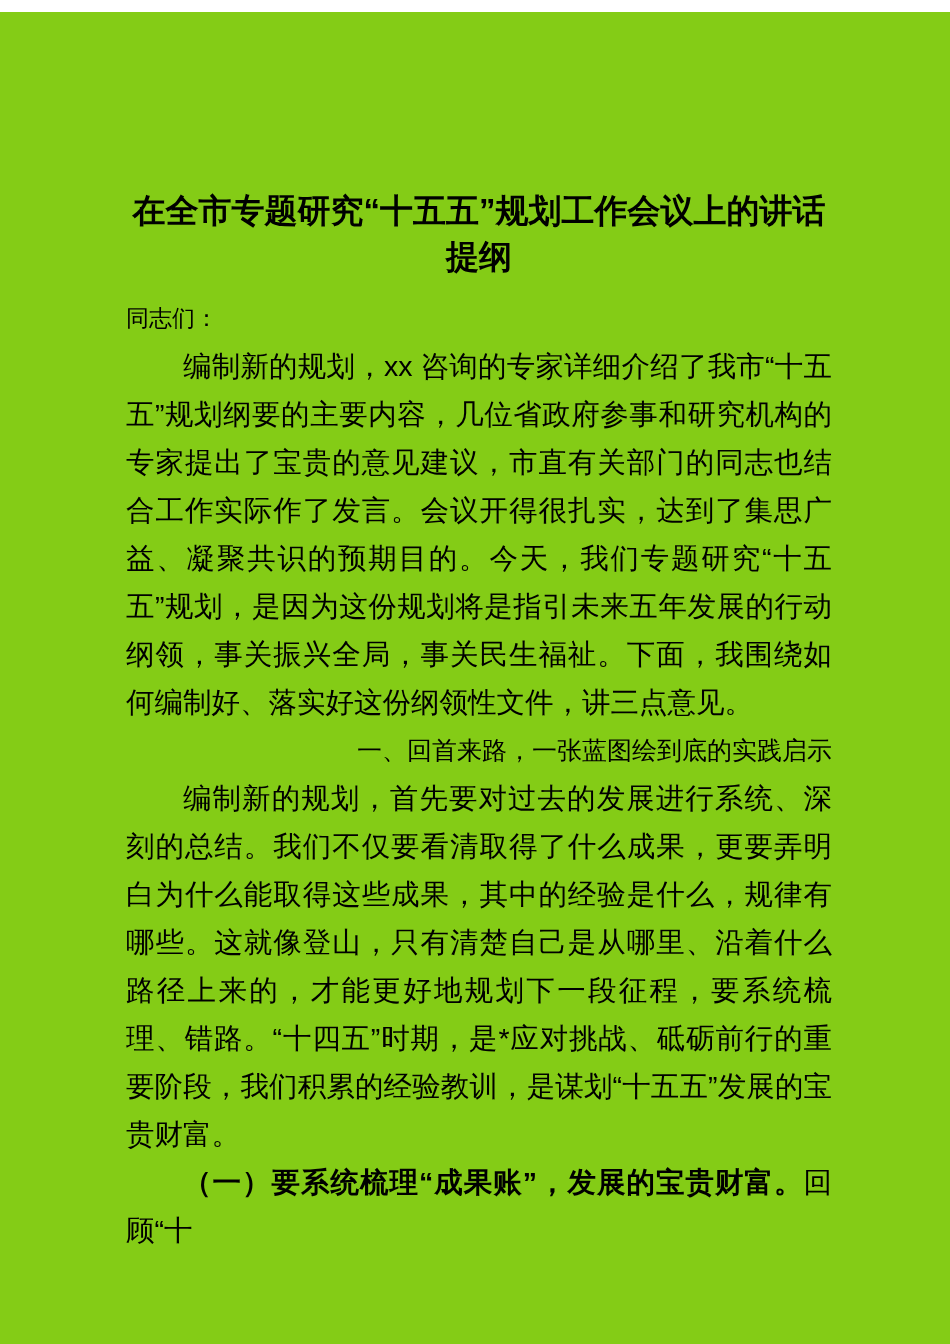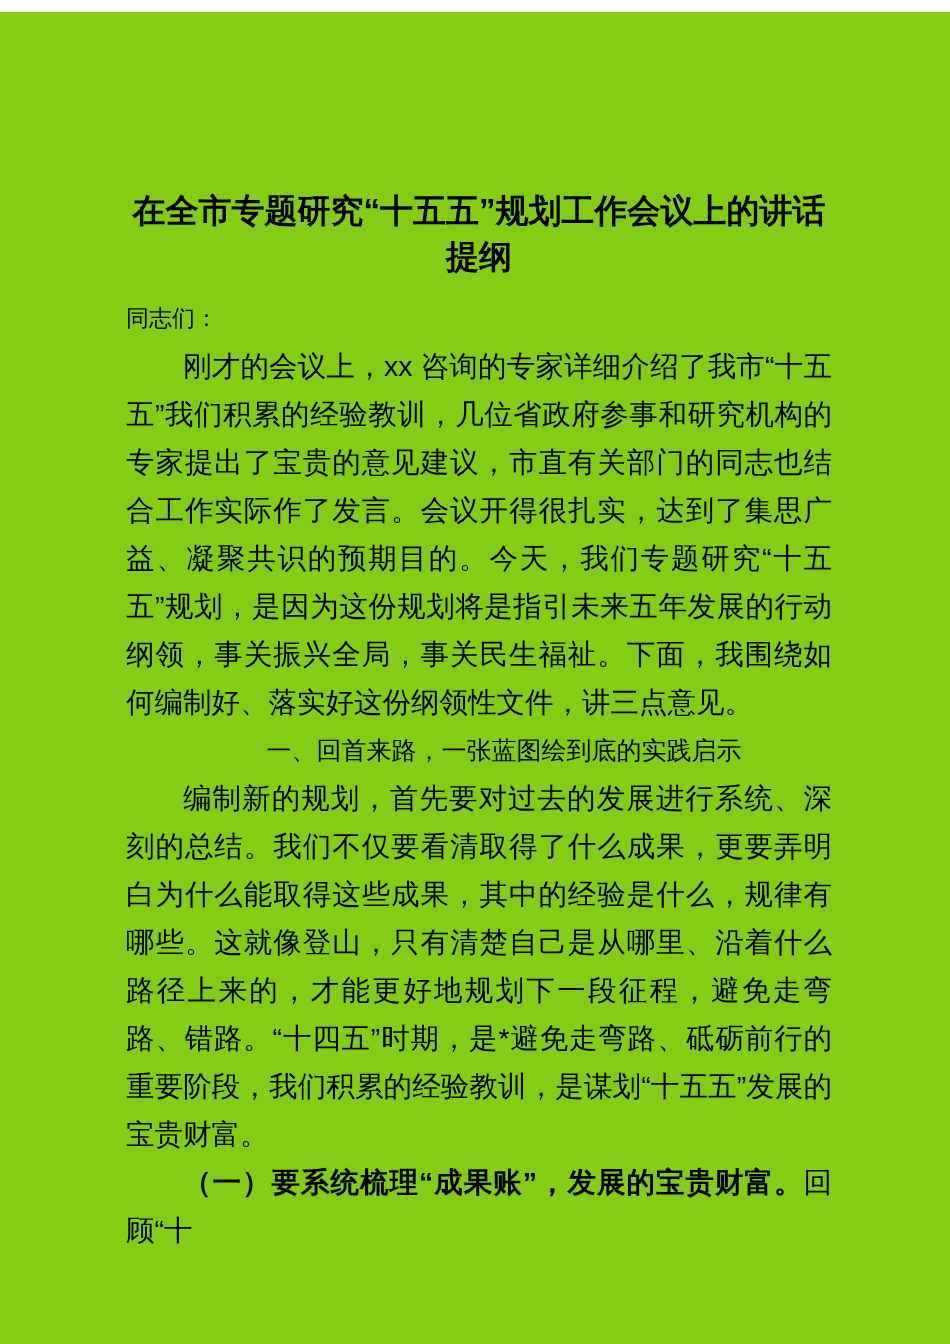--- a/index.html
+++ b/index.html
@@ -60,21 +60,21 @@
     text-indent: 57px;
     word-break: break-all;
     letter-spacing: 0px;
   }
 
   
   .section-heading {
     font-size: 25px;
     line-height: 48px;
     margin: 0;
-    text-align: center;
+    text-align: right;
     text-indent: 50px;
     font-weight: 400;
     word-break: break-all;
   }
 
   
   .subsection-para {
     font-size: 28.5px;
     line-height: 48px;
     margin: 0;
@@ -92,22 +92,22 @@
 </head>
 <body>
 
 <div class="page">
   <div class="page-body">
 
     <h1 class="doc-title">在全市专题研究“十五五”规划工作会议上的讲话提纲</h1>
 
     <p class="salutation">同志们：</p>
 
-    <p class="body-para">刚才的会议上，xx 咨询的专家详细介绍了我市“十五五”我们积累的经验教训，几位省政府参事和研究机构的专家提出了宝贵的意见建议，市直有关部门的同志也结合工作实际作了发言。会议开得很扎实，达到了集思广益、凝聚共识的预期目的。今天，我们专题研究“十五五”规划，是因为这份规划将是指引未来五年发展的行动纲领，事关振兴全局，事关民生福祉。下面，我围绕如何编制好、落实好这份纲领性文件，讲三点意见。</p>
+    <p class="body-para">编制新的规划，xx 咨询的专家详细介绍了我市“十五五”规划纲要的主要内容，几位省政府参事和研究机构的专家提出了宝贵的意见建议，市直有关部门的同志也结合工作实际作了发言。会议开得很扎实，达到了集思广益、凝聚共识的预期目的。今天，我们专题研究“十五五”规划，是因为这份规划将是指引未来五年发展的行动纲领，事关振兴全局，事关民生福祉。下面，我围绕如何编制好、落实好这份纲领性文件，讲三点意见。</p>
 
     <p class="section-heading">一、回首来路，一张蓝图绘到底的实践启示</p>
 
-    <p class="body-para">编制新的规划，首先要对过去的发展进行系统、深刻的总结。我们不仅要看清取得了什么成果，更要弄明白为什么能取得这些成果，其中的经验是什么，规律有哪些。这就像登山，只有清楚自己是从哪里、沿着什么路径上来的，才能更好地规划下一段征程，避免走弯路、错路。“十四五”时期，是*避免走弯路、砥砺前行的重要阶段，我们积累的经验教训，是谋划“十五五”发展的宝贵财富。</p>
+    <p class="body-para">编制新的规划，首先要对过去的发展进行系统、深刻的总结。我们不仅要看清取得了什么成果，更要弄明白为什么能取得这些成果，其中的经验是什么，规律有哪些。这就像登山，只有清楚自己是从哪里、沿着什么路径上来的，才能更好地规划下一段征程，要系统梳理、错路。“十四五”时期，是*应对挑战、砥砺前行的重要阶段，我们积累的经验教训，是谋划“十五五”发展的宝贵财富。</p>
 
     <p class="subsection-para"><span class="lead">（一）要系统梳理“成果账”，发展的宝贵财富。</span><span>回顾“十</span></p>
 
   </div>
 </div>
 
 </body></html>

